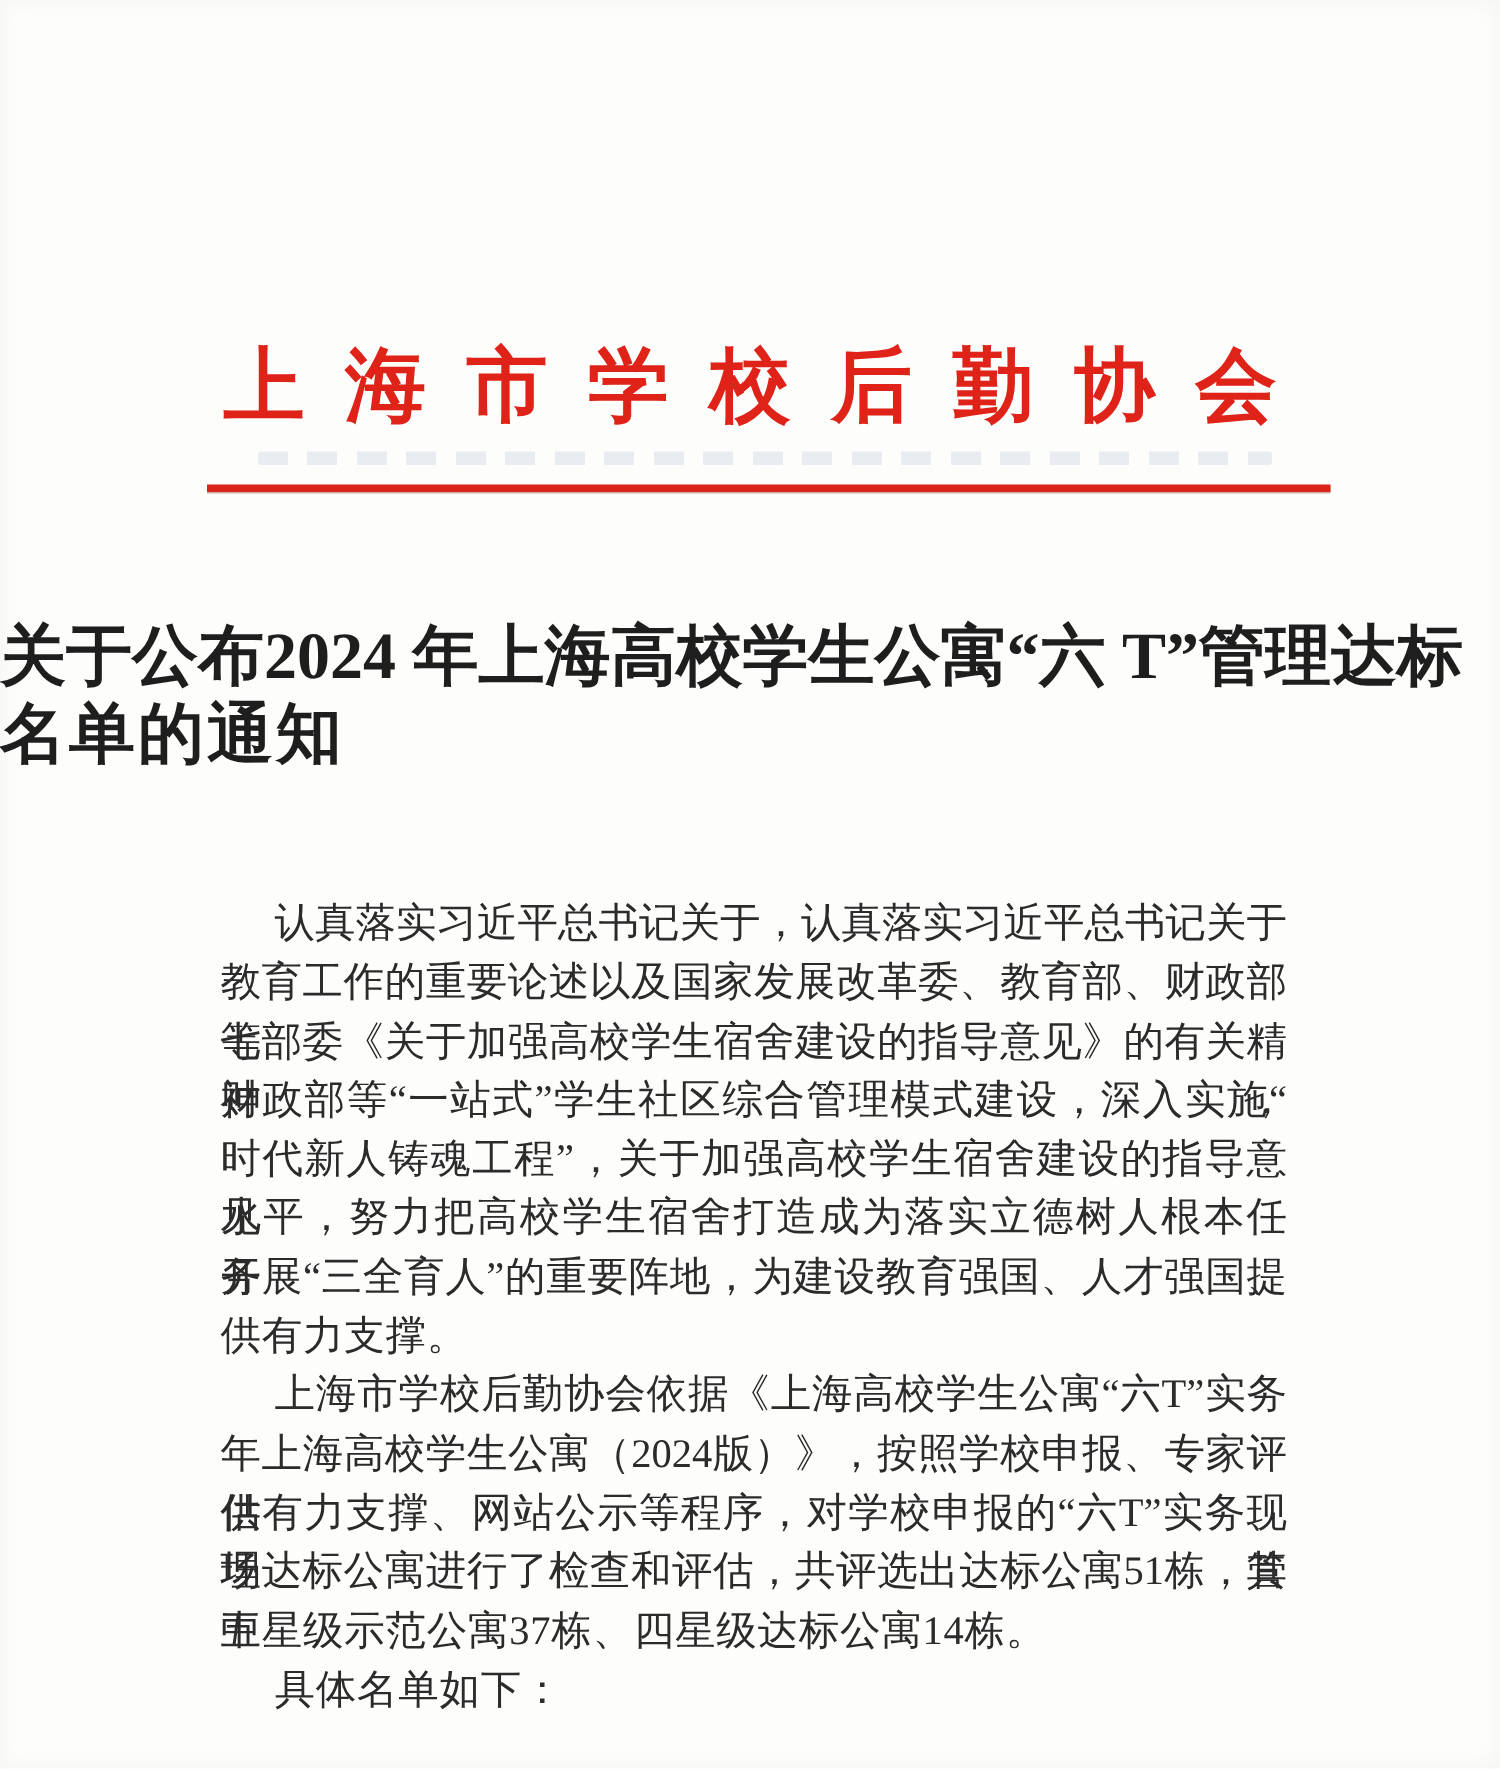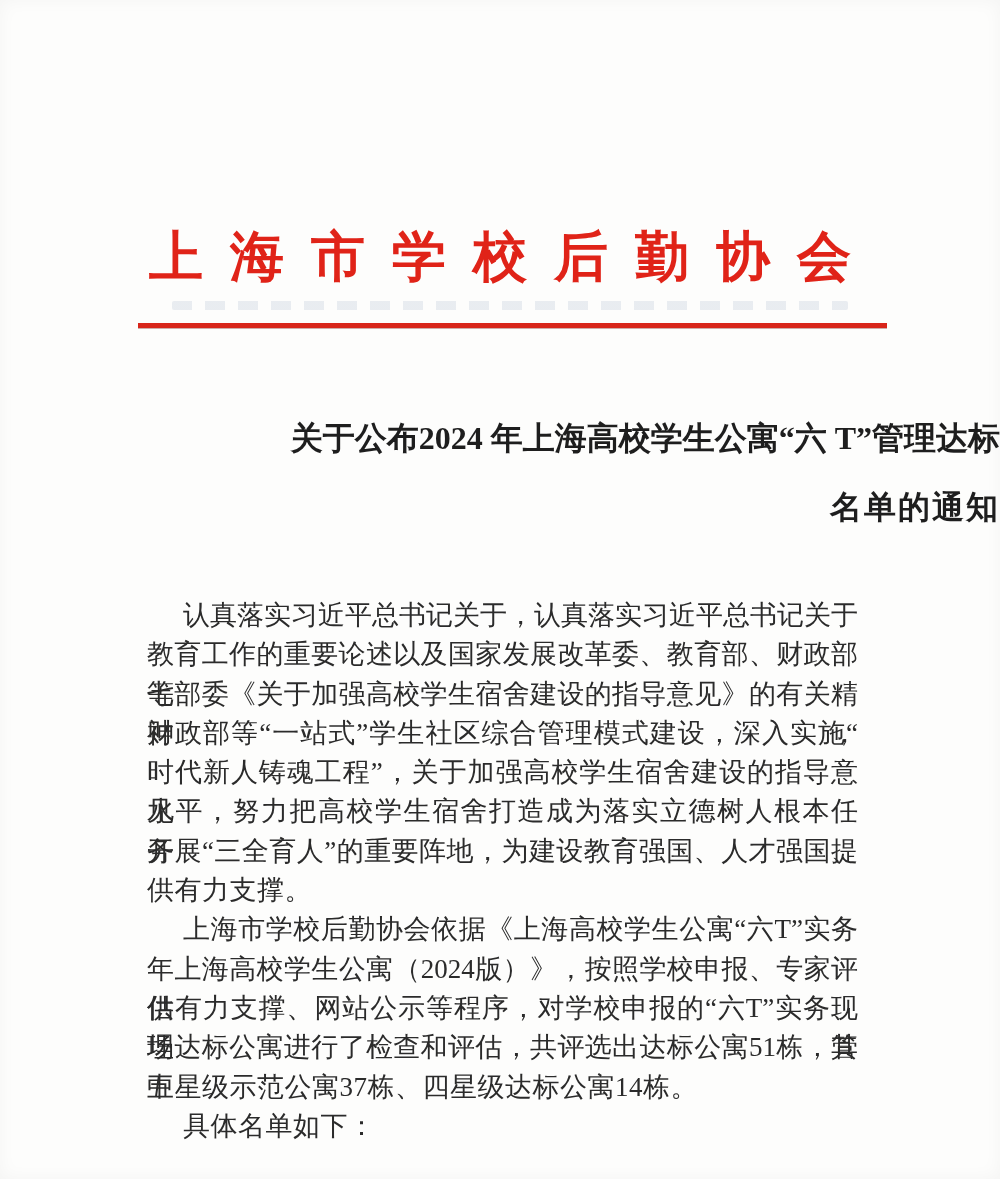--- a/index.html
+++ b/index.html
@@ -54,27 +54,27 @@
     background: #d8251a;
     box-shadow: 0 1px 0 rgba(120,20,15,0.35);
   }
 
   
   .doc-title {
     position: absolute;
     top: 417px;
     left: 0;
     width: 100%;
-    text-align: right;
+    text-align: left;
     font-weight: 700;
     color: #1e1e1e;
-    font-size: 32px;
+    font-size: 44px;
   }
   .doc-title .t1 { line-height: 42px; white-space: nowrap; }
-  .doc-title .t2 { line-height: 42px; margin-top: 27px; letter-spacing: 2px; }
+  .doc-title .t2 { line-height: 42px; margin-top: 10px; letter-spacing: 2px; }
 
   
   .body-text {
     position: absolute;
     top: 596px;
     left: 147px;
     width: 711px;
     font-size: 27px;
     color: #2b2b2b;
     font-weight: 500;

